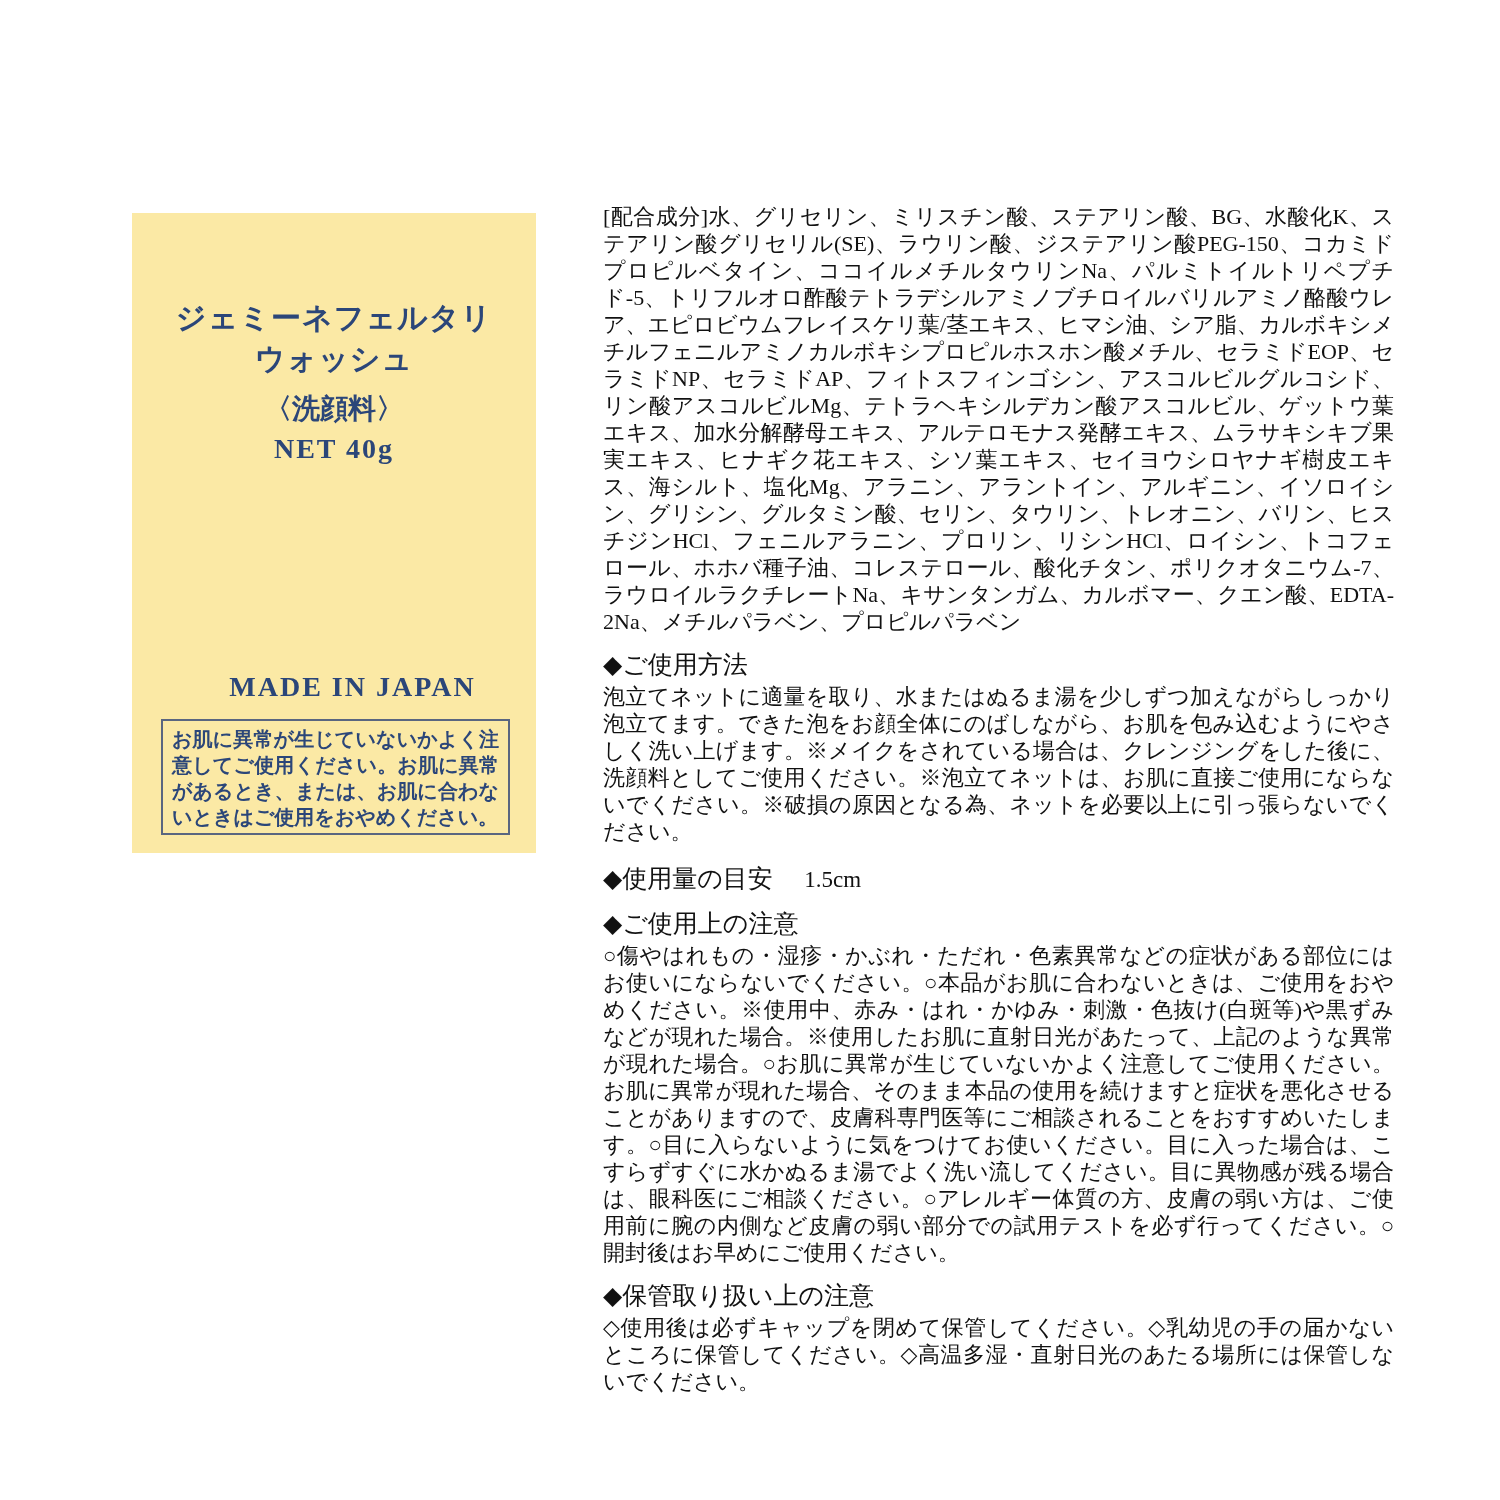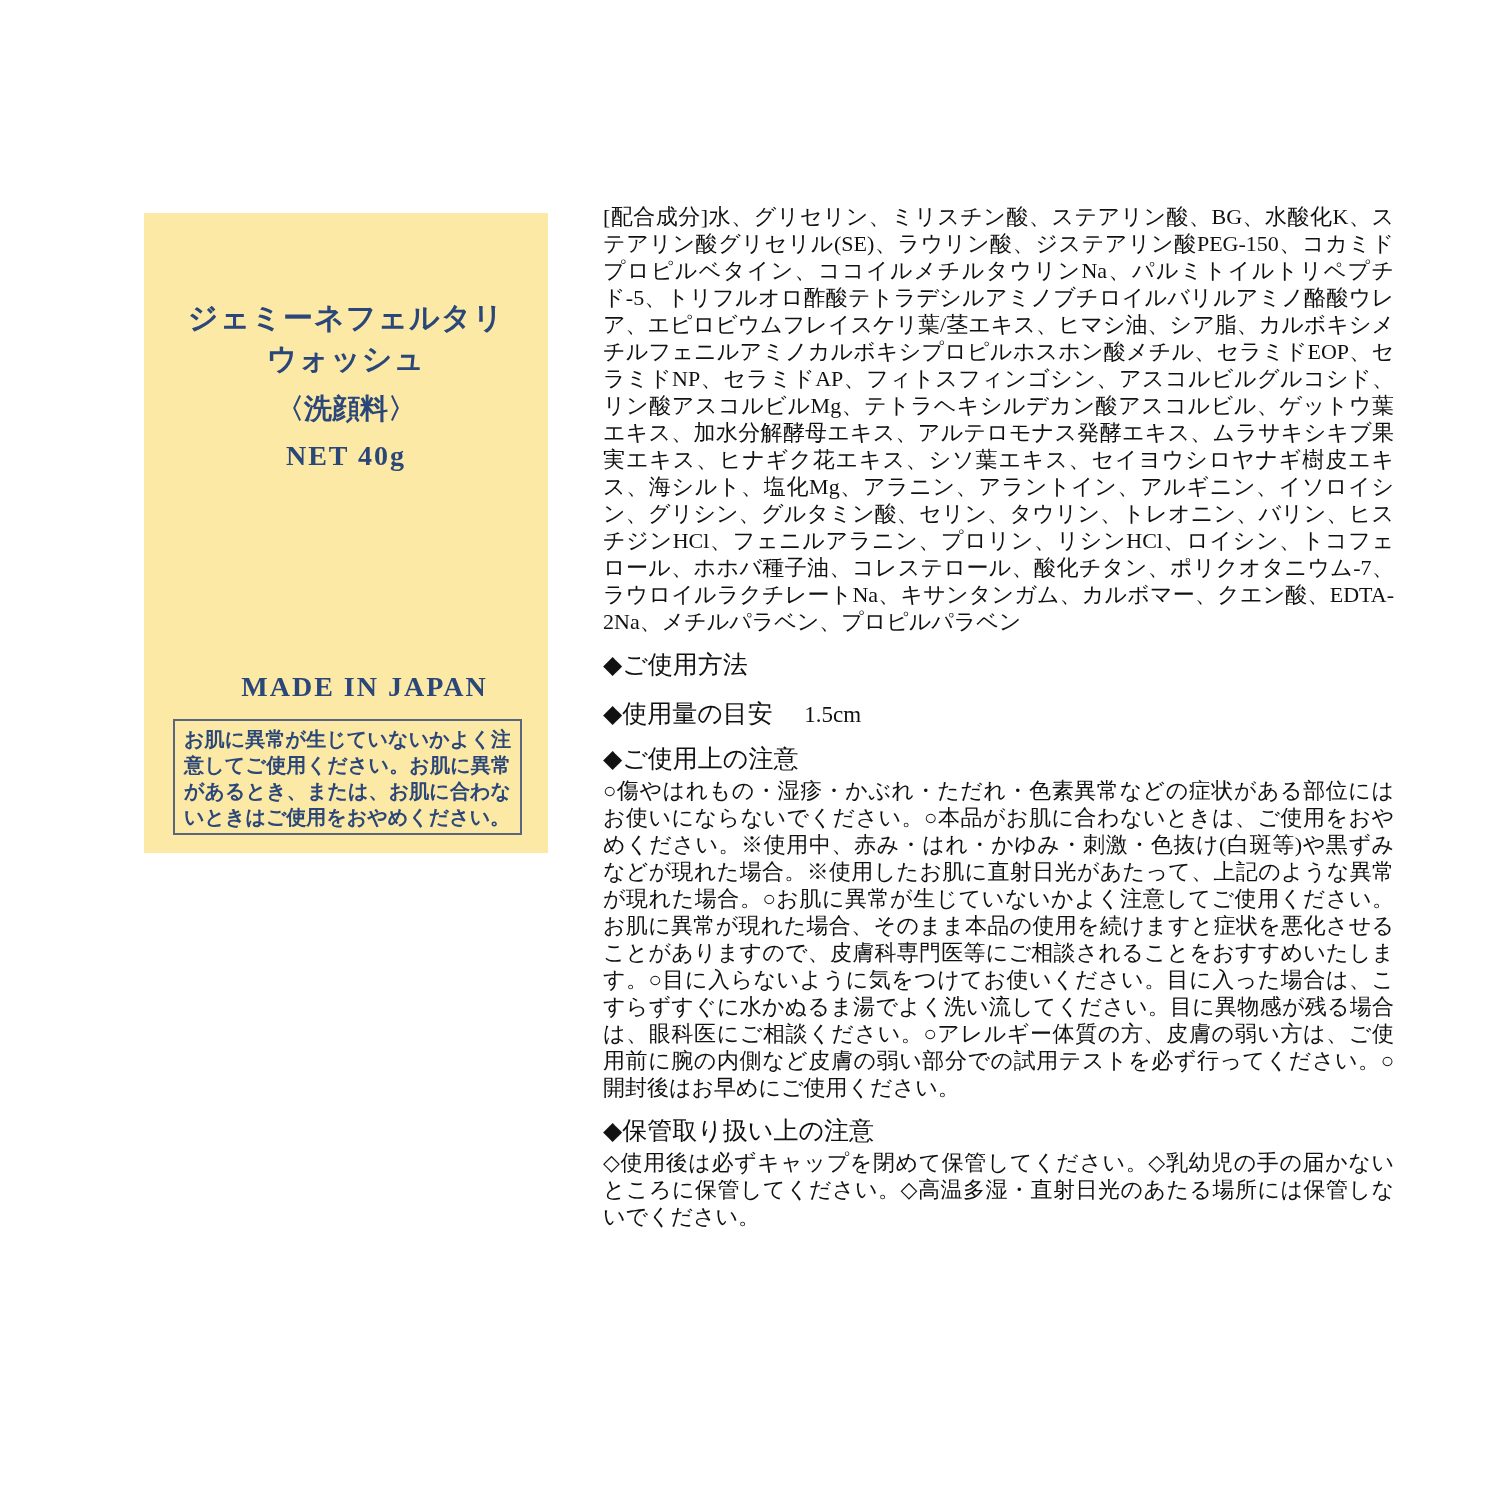--- a/index.html
+++ b/index.html
@@ -11,41 +11,41 @@
   .canvas {
     position: relative;
     width: 1500px; height: 1500px;
     background: #ffffff;
     overflow: hidden;
   }
 
   
   .label-panel {
     position: absolute;
-    left: 144px; top: 213px;
+    left: 132px; top: 213px;
     width: 404px; height: 640px;
     background: #FBE9A5;
     color: #2B4679;
     text-align: center;
   }
   .product-name {
     margin-top: 84px;
     font-size: 30px;
     font-weight: bold;
     line-height: 41px;
     letter-spacing: 1px;
   }
   .product-type {
     margin-top: 12px;
     font-size: 28px;
     font-weight: bold;
     line-height: 36px;
   }
   .net-weight {
-    margin-top: 13px;
+    margin-top: 6px;
     font-size: 28px;
     font-weight: bold;
     letter-spacing: 2px;
   }
   .origin {
     position: absolute;
     left: 0; right: 0;
     top: 458px;
     font-size: 28px;
     font-weight: bold;
@@ -106,20 +106,21 @@
     <div class="net-weight">NET 40g</div>
     <div class="origin">MADE IN JAPAN</div>
     <div class="caution-box">お肌に異常が生じていないかよく注意してご使用ください。お肌に異常があるとき、または、お肌に合わないときはご使用をおやめください。</div>
   </div>
 
   <div class="info-panel">
 
     <p>[配合成分]水、グリセリン、ミリスチン酸、ステアリン酸、BG、水酸化K、ステアリン酸グリセリル(SE)、ラウリン酸、ジステアリン酸PEG-150、コカミドプロピルベタイン、ココイルメチルタウリンNa、パルミトイルトリペプチド-5、トリフルオロ酢酸テトラデシルアミノブチロイルバリルアミノ酪酸ウレア、エピロビウムフレイスケリ葉/茎エキス、ヒマシ油、シア脂、カルボキシメチルフェニルアミノカルボキシプロピルホスホン酸メチル、セラミドEOP、セラミドNP、セラミドAP、フィトスフィンゴシン、アスコルビルグルコシド、リン酸アスコルビルMg、テトラヘキシルデカン酸アスコルビル、ゲットウ葉エキス、加水分解酵母エキス、アルテロモナス発酵エキス、ムラサキシキブ果実エキス、ヒナギク花エキス、シソ葉エキス、セイヨウシロヤナギ樹皮エキス、海シルト、塩化Mg、アラニン、アラントイン、アルギニン、イソロイシン、グリシン、グルタミン酸、セリン、タウリン、トレオニン、バリン、ヒスチジンHCl、フェニルアラニン、プロリン、リシンHCl、ロイシン、トコフェロール、ホホバ種子油、コレステロール、酸化チタン、ポリクオタニウム-7、ラウロイルラクチレートNa、キサンタンガム、カルボマー、クエン酸、EDTA-2Na、メチルパラベン、プロピルパラベン</p>
 
     <div class="section-heading">◆ご使用方法</div>
+    <p>泡立てネットに適量を取り、水またはぬるま湯を少しずつ加えながらしっかり泡立てます。できた泡をお顔全体にのばしながら、お肌を包み込むようにやさしく洗い上げます。※メイクをされている場合は、クレンジングをした後に、洗顔料としてご使用ください。※泡立てネットは、お肌に直接ご使用にならないでください。※破損の原因となる為、ネットを必要以上に引っ張らないでください。</p>
 
     <div class="dosage-row">
       <span class="section-heading">◆使用量の目安</span>
       <span class="dosage-value">1.5cm</span>
     </div>
 
     <div class="section-heading">◆ご使用上の注意</div>
     <p>○傷やはれもの・湿疹・かぶれ・ただれ・色素異常などの症状がある部位にはお使いにならないでください。○本品がお肌に合わないときは、ご使用をおやめください。※使用中、赤み・はれ・かゆみ・刺激・色抜け(白斑等)や黒ずみなどが現れた場合。※使用したお肌に直射日光があたって、上記のような異常が現れた場合。○お肌に異常が生じていないかよく注意してご使用ください。お肌に異常が現れた場合、そのまま本品の使用を続けますと症状を悪化させることがありますので、皮膚科専門医等にご相談されることをおすすめいたします。○目に入らないように気をつけてお使いください。目に入った場合は、こすらずすぐに水かぬるま湯でよく洗い流してください。目に異物感が残る場合は、眼科医にご相談ください。○アレルギー体質の方、皮膚の弱い方は、ご使用前に腕の内側など皮膚の弱い部分での試用テストを必ず行ってください。○開封後はお早めにご使用ください。</p>
 
     <div class="section-heading">◆保管取り扱い上の注意</div>

